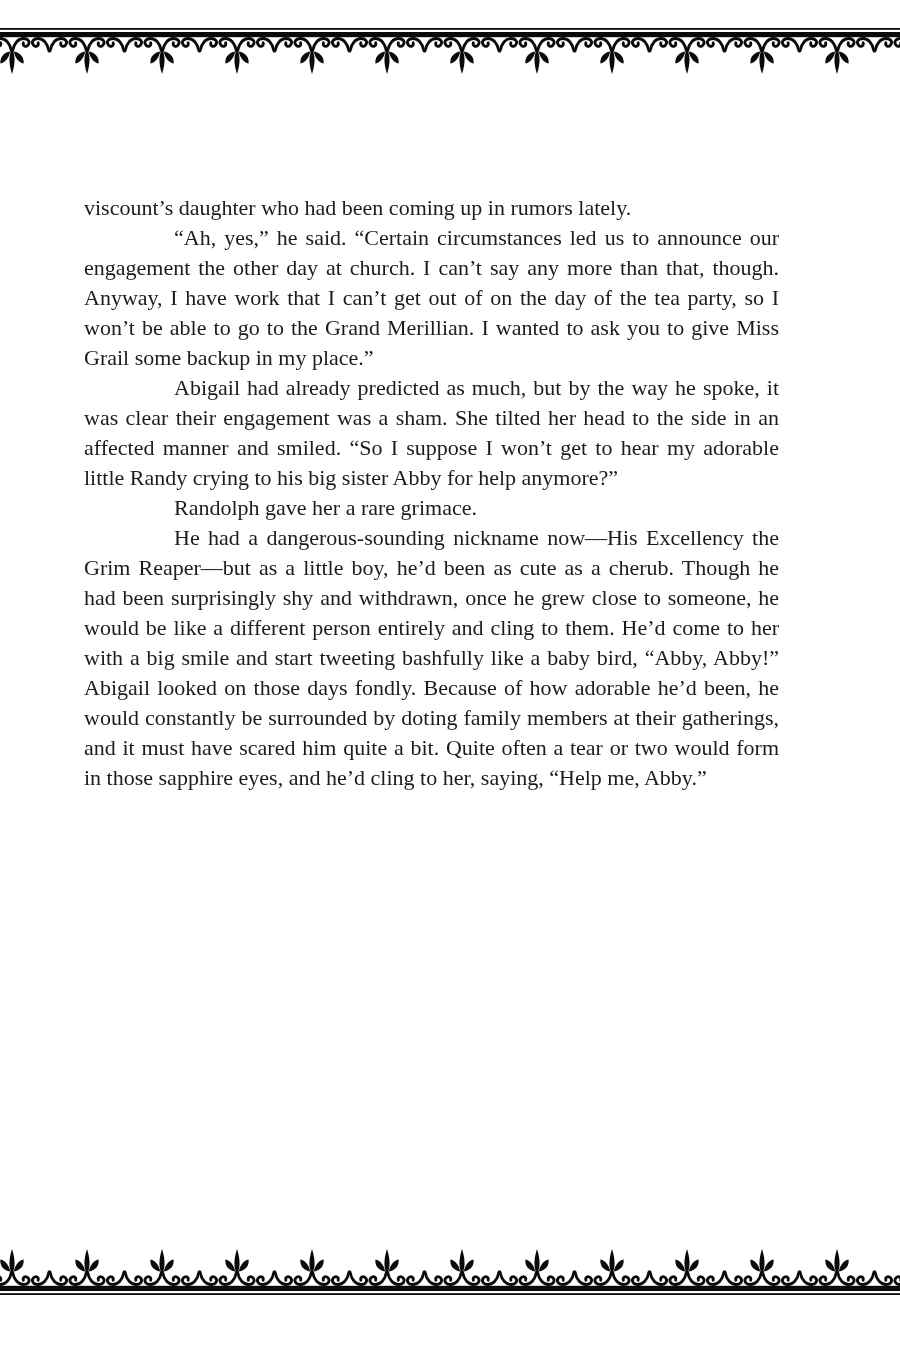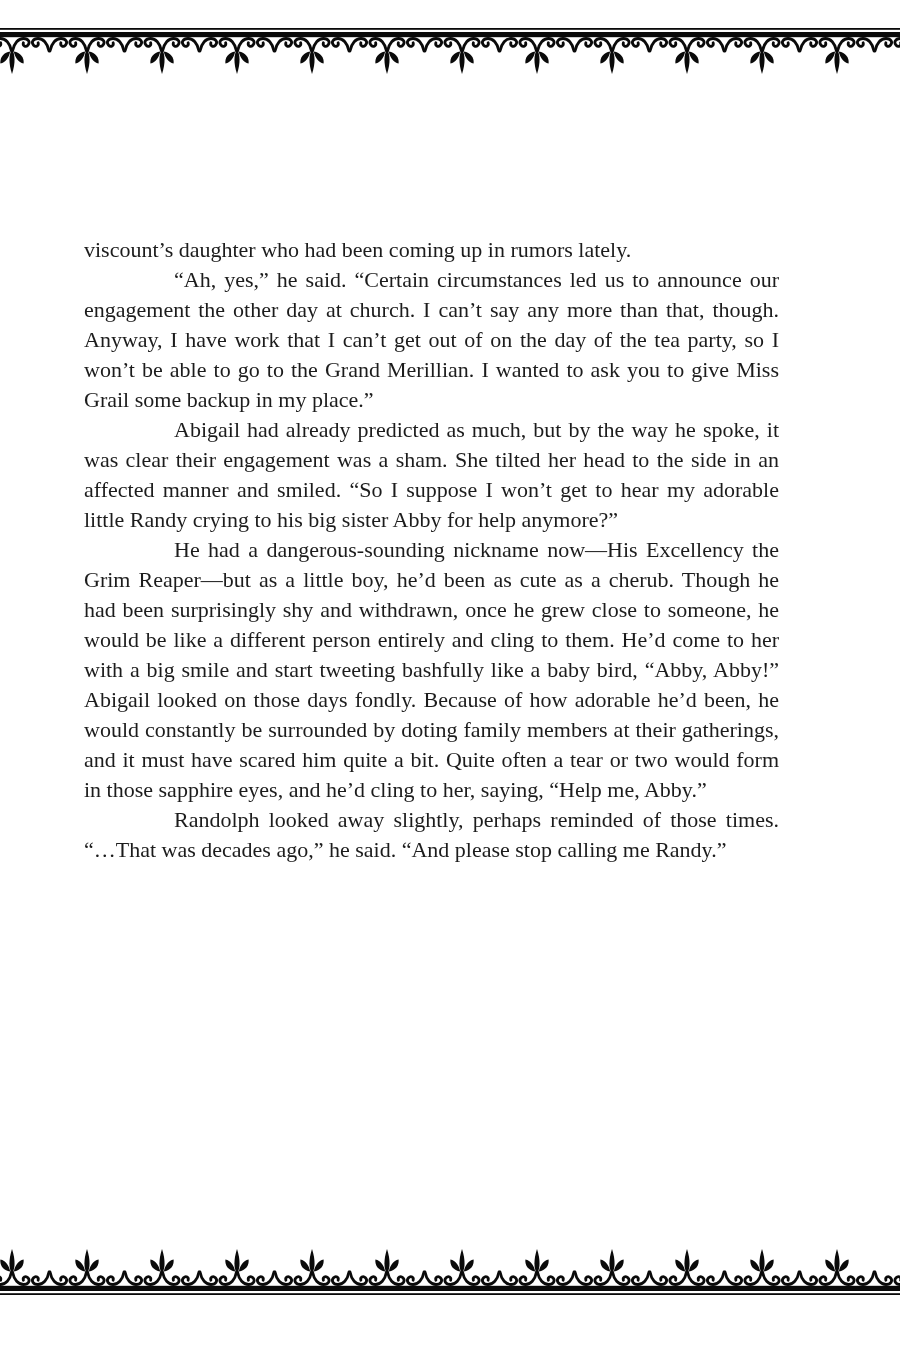--- a/index.html
+++ b/index.html
@@ -36,21 +36,20 @@
   .text-block {
     position: absolute;
     left: 84px;
     top: 193px;
     width: 695px;
     color: var(--text, #1c1c1c);
     font-size: 22px;
     line-height: 30px;
     text-align: justify;
     hyphens: none;
-    margin-top: 42px;
   }
   .text-block p { margin: 0; text-indent: 90px; }
   .text-block p.continuation { text-indent: 0; }
 </style>
 </head>
 <body style="--bg: #ffffff; --text: #1c1c1c; --orn: #0a0a0a;">
 
 <div class="border top">
   <svg class="border-svg" width="900" height="52" viewBox="0 0 900 52">
     <defs>
@@ -105,22 +104,22 @@
         <use href="#fleur" x="762"></use>
         <use href="#fleur" x="837"></use>
       </g>
   </svg>
 </div>
 
 <main class="text-block">
   <p class="continuation">viscount’s daughter who had been coming up in rumors lately.</p>
   <p>“Ah, yes,” he said. “Certain circumstances led us to announce our engagement the other day at church. I can’t say any more than that, though. Anyway, I have work that I can’t get out of on the day of the tea party, so I won’t be able to go to the Grand Merillian. I wanted to ask you to give Miss Grail some backup in my place.”</p>
   <p>Abigail had already predicted as much, but by the way he spoke, it was clear their engagement was a sham. She tilted her head to the side in an affected manner and smiled. “So I suppose I won’t get to hear my adorable little Randy crying to his big sister Abby for help anymore?”</p>
+  <p>Randolph gave her a rare grimace.</p>
   <p>He had a dangerous-sounding nickname now—His Excellency the Grim Reaper—but as a little boy, he’d been as cute as a cherub. Though he had been surprisingly shy and withdrawn, once he grew close to someone, he would be like a different person entirely and cling to them. He’d come to her with a big smile and start tweeting bashfully like a baby bird, “Abby, Abby!” Abigail looked on those days fondly. Because of how adorable he’d been, he would constantly be surrounded by doting family members at their gatherings, and it must have scared him quite a bit. Quite often a tear or two would form in those sapphire eyes, and he’d cling to her, saying, “Help me, Abby.”</p>
-  <p>Randolph looked away slightly, perhaps reminded of those times. “…That was decades ago,” he said. “And please stop calling me Randy.”</p>
 </main>
 
 <div class="border bottom">
   <svg class="border-svg" width="900" height="52" viewBox="0 0 900 52">
     <rect class="rule" x="0" y="0" width="900" height="1.8"></rect>
     <rect class="rule" x="0" y="4" width="900" height="5.2"></rect>
     <g class="row-scrolls">
         <use href="#lyre" x="-25.5"></use>
         <use href="#lyre" x="12"></use>
         <use href="#lyre" x="49.5"></use>

